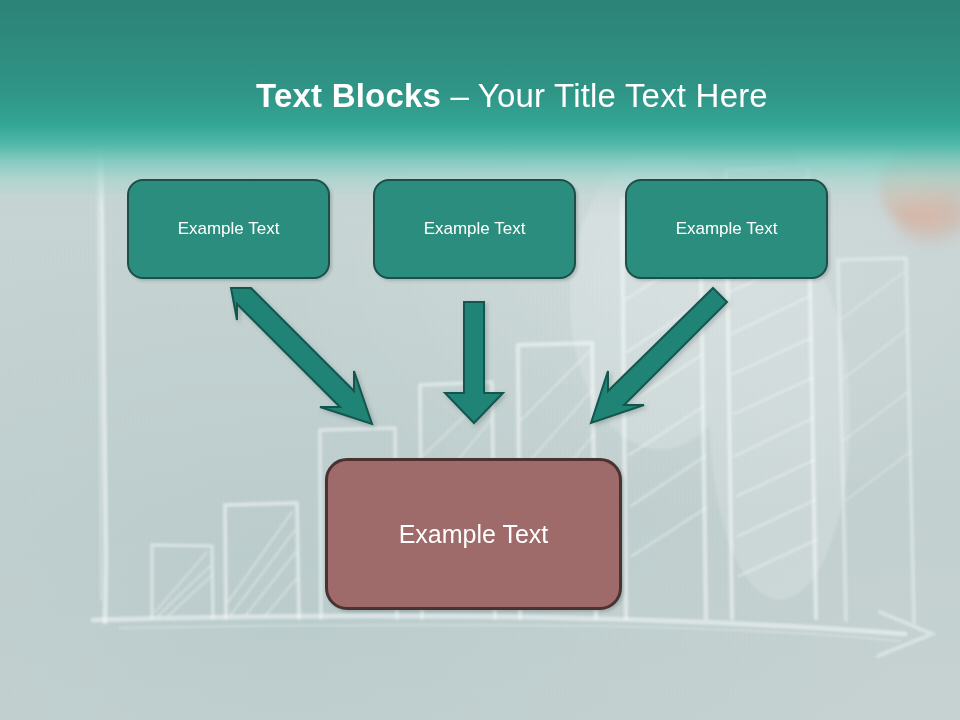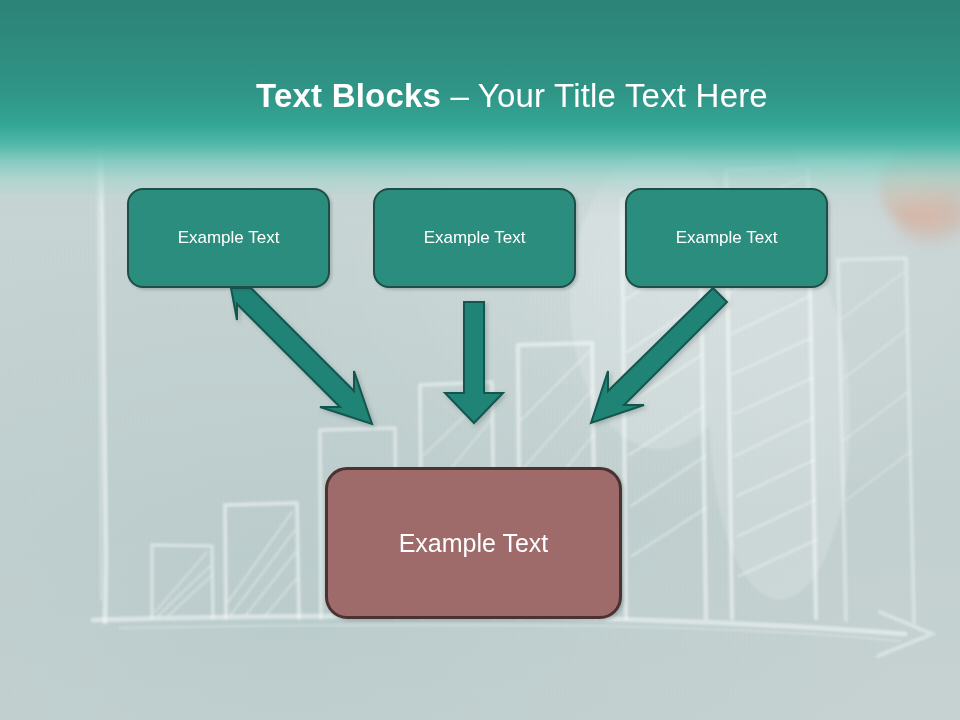--- a/index.html
+++ b/index.html
@@ -103,21 +103,20 @@
   
   .node {
     position: absolute;
     box-sizing: border-box;
     display: flex;
     align-items: center;
     justify-content: center;
     text-align: center;
     color: #ffffff;
     box-shadow: 2px 2px 3px rgba(40,60,60,.22);
-    margin-top: 9px;
   }
   .node.teal {
     background: #2b8d7e;
     border: 2.5px solid #1c4f47;
     border-radius: 16px;
     font-size: 17px;
   }
   .node.rose {
     background: #9e6a6a;
     border: 3px solid #4a3230;

